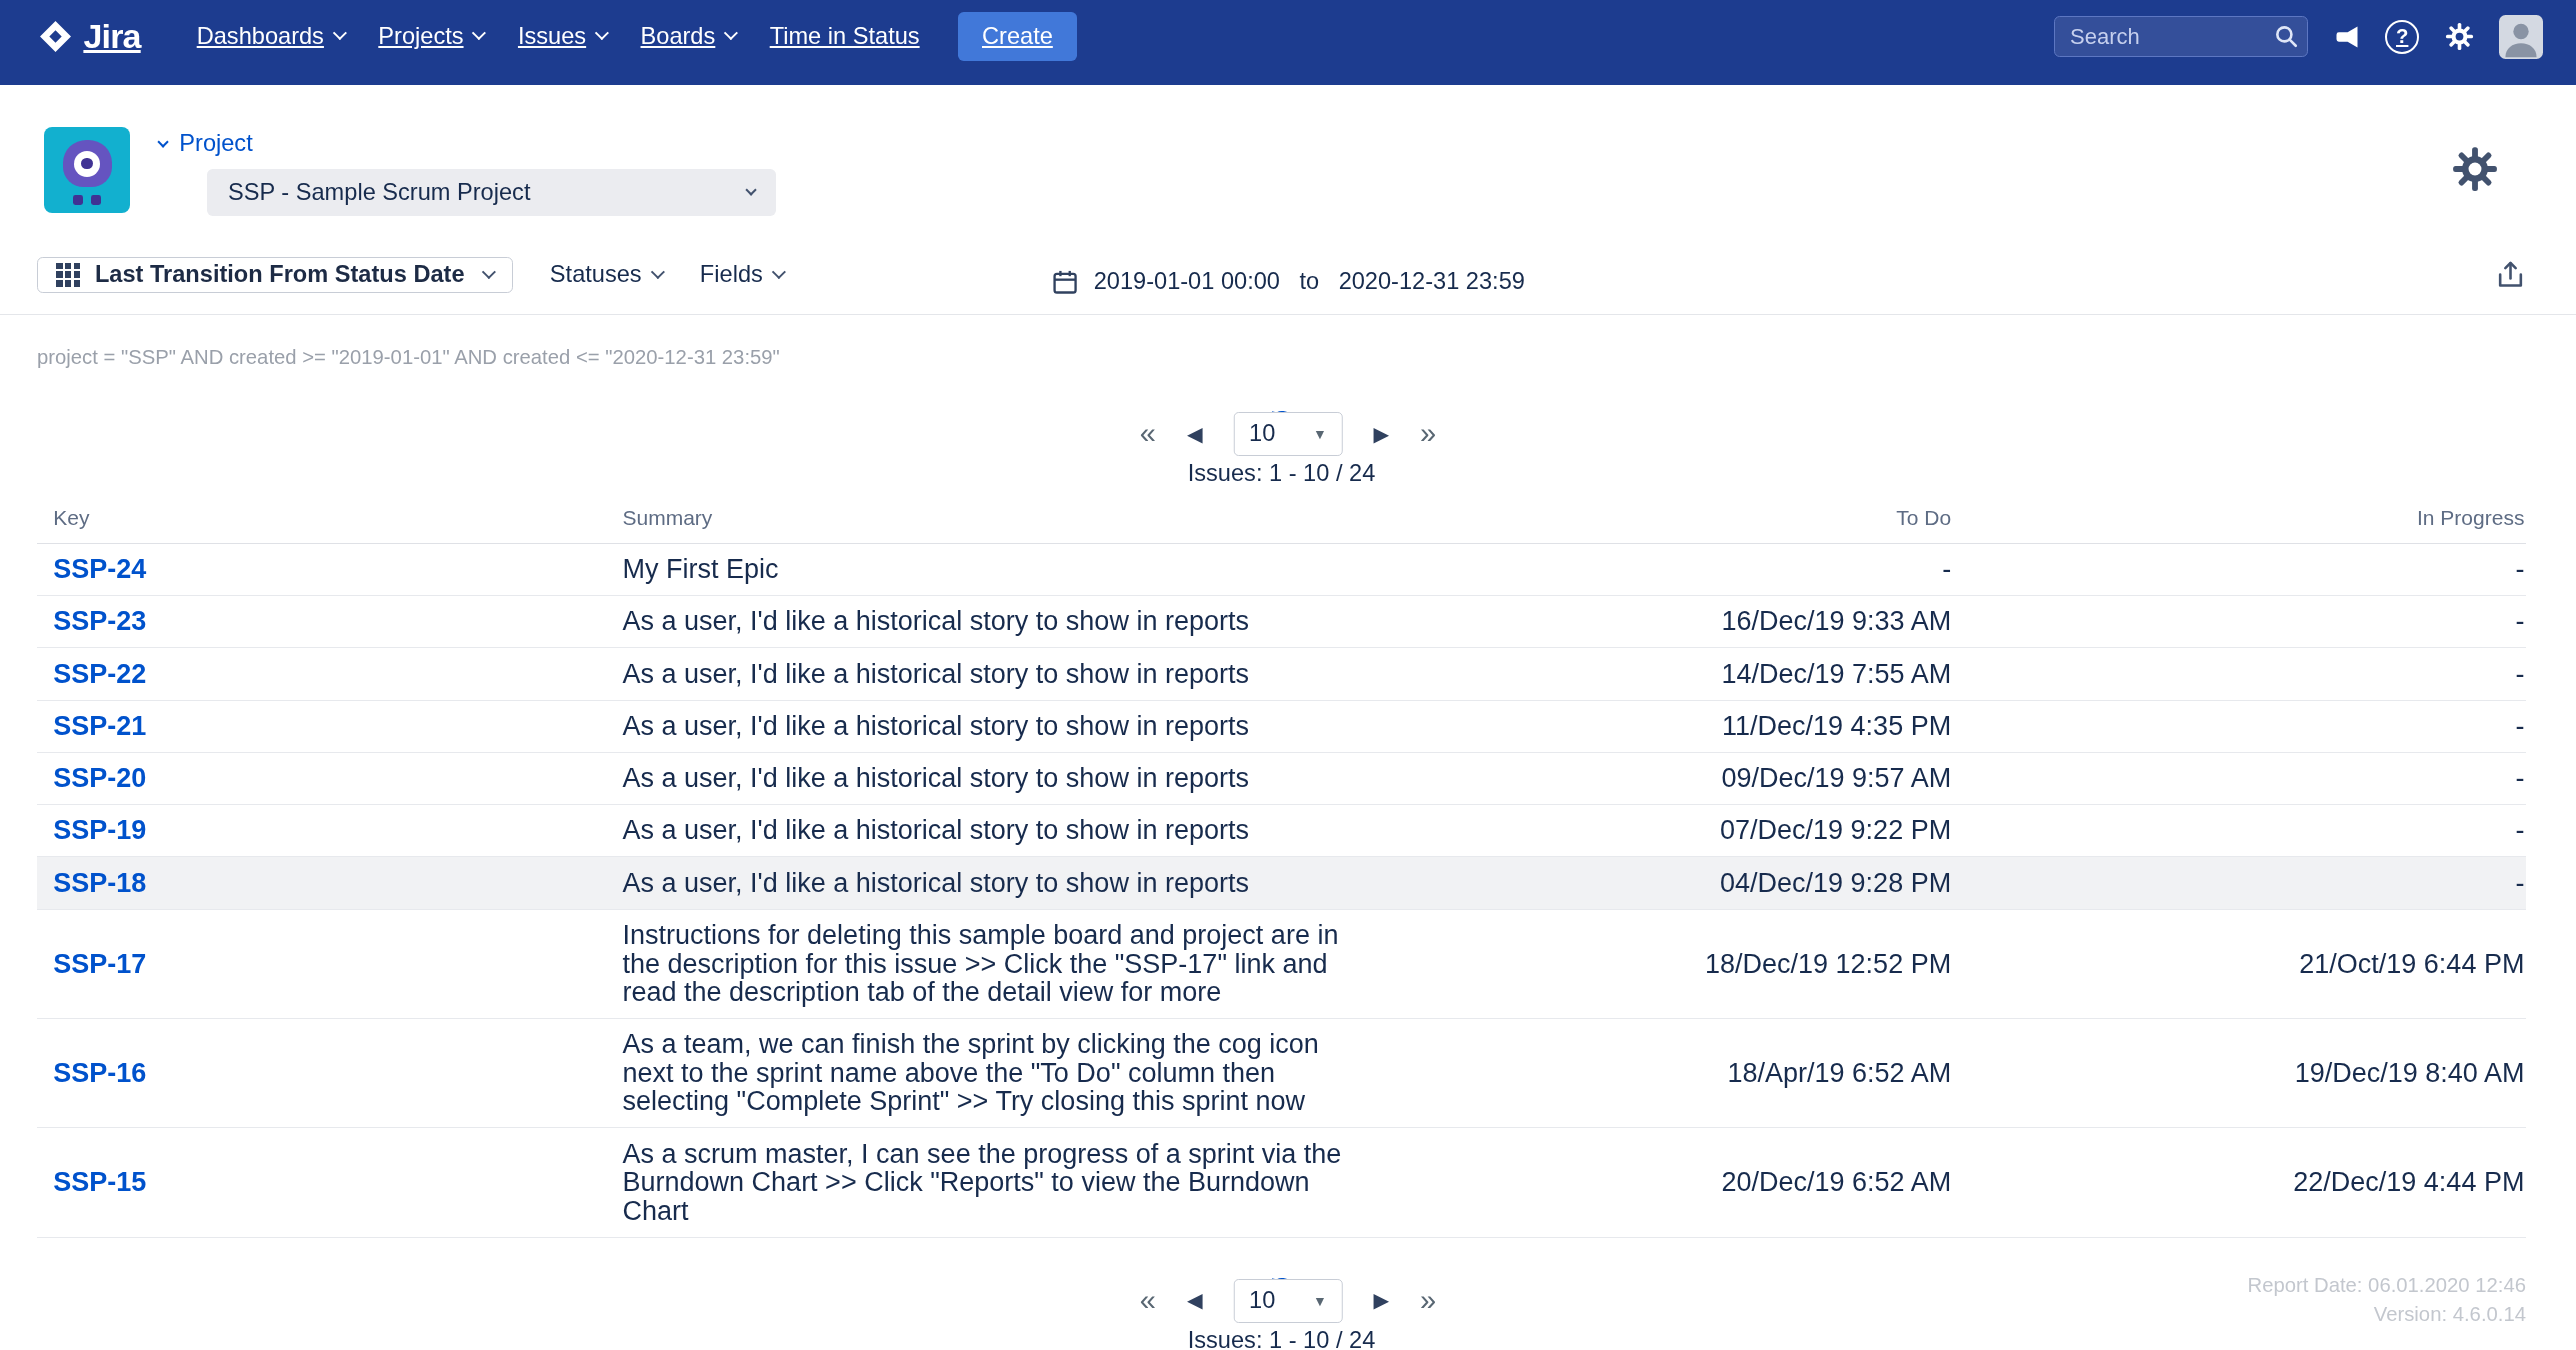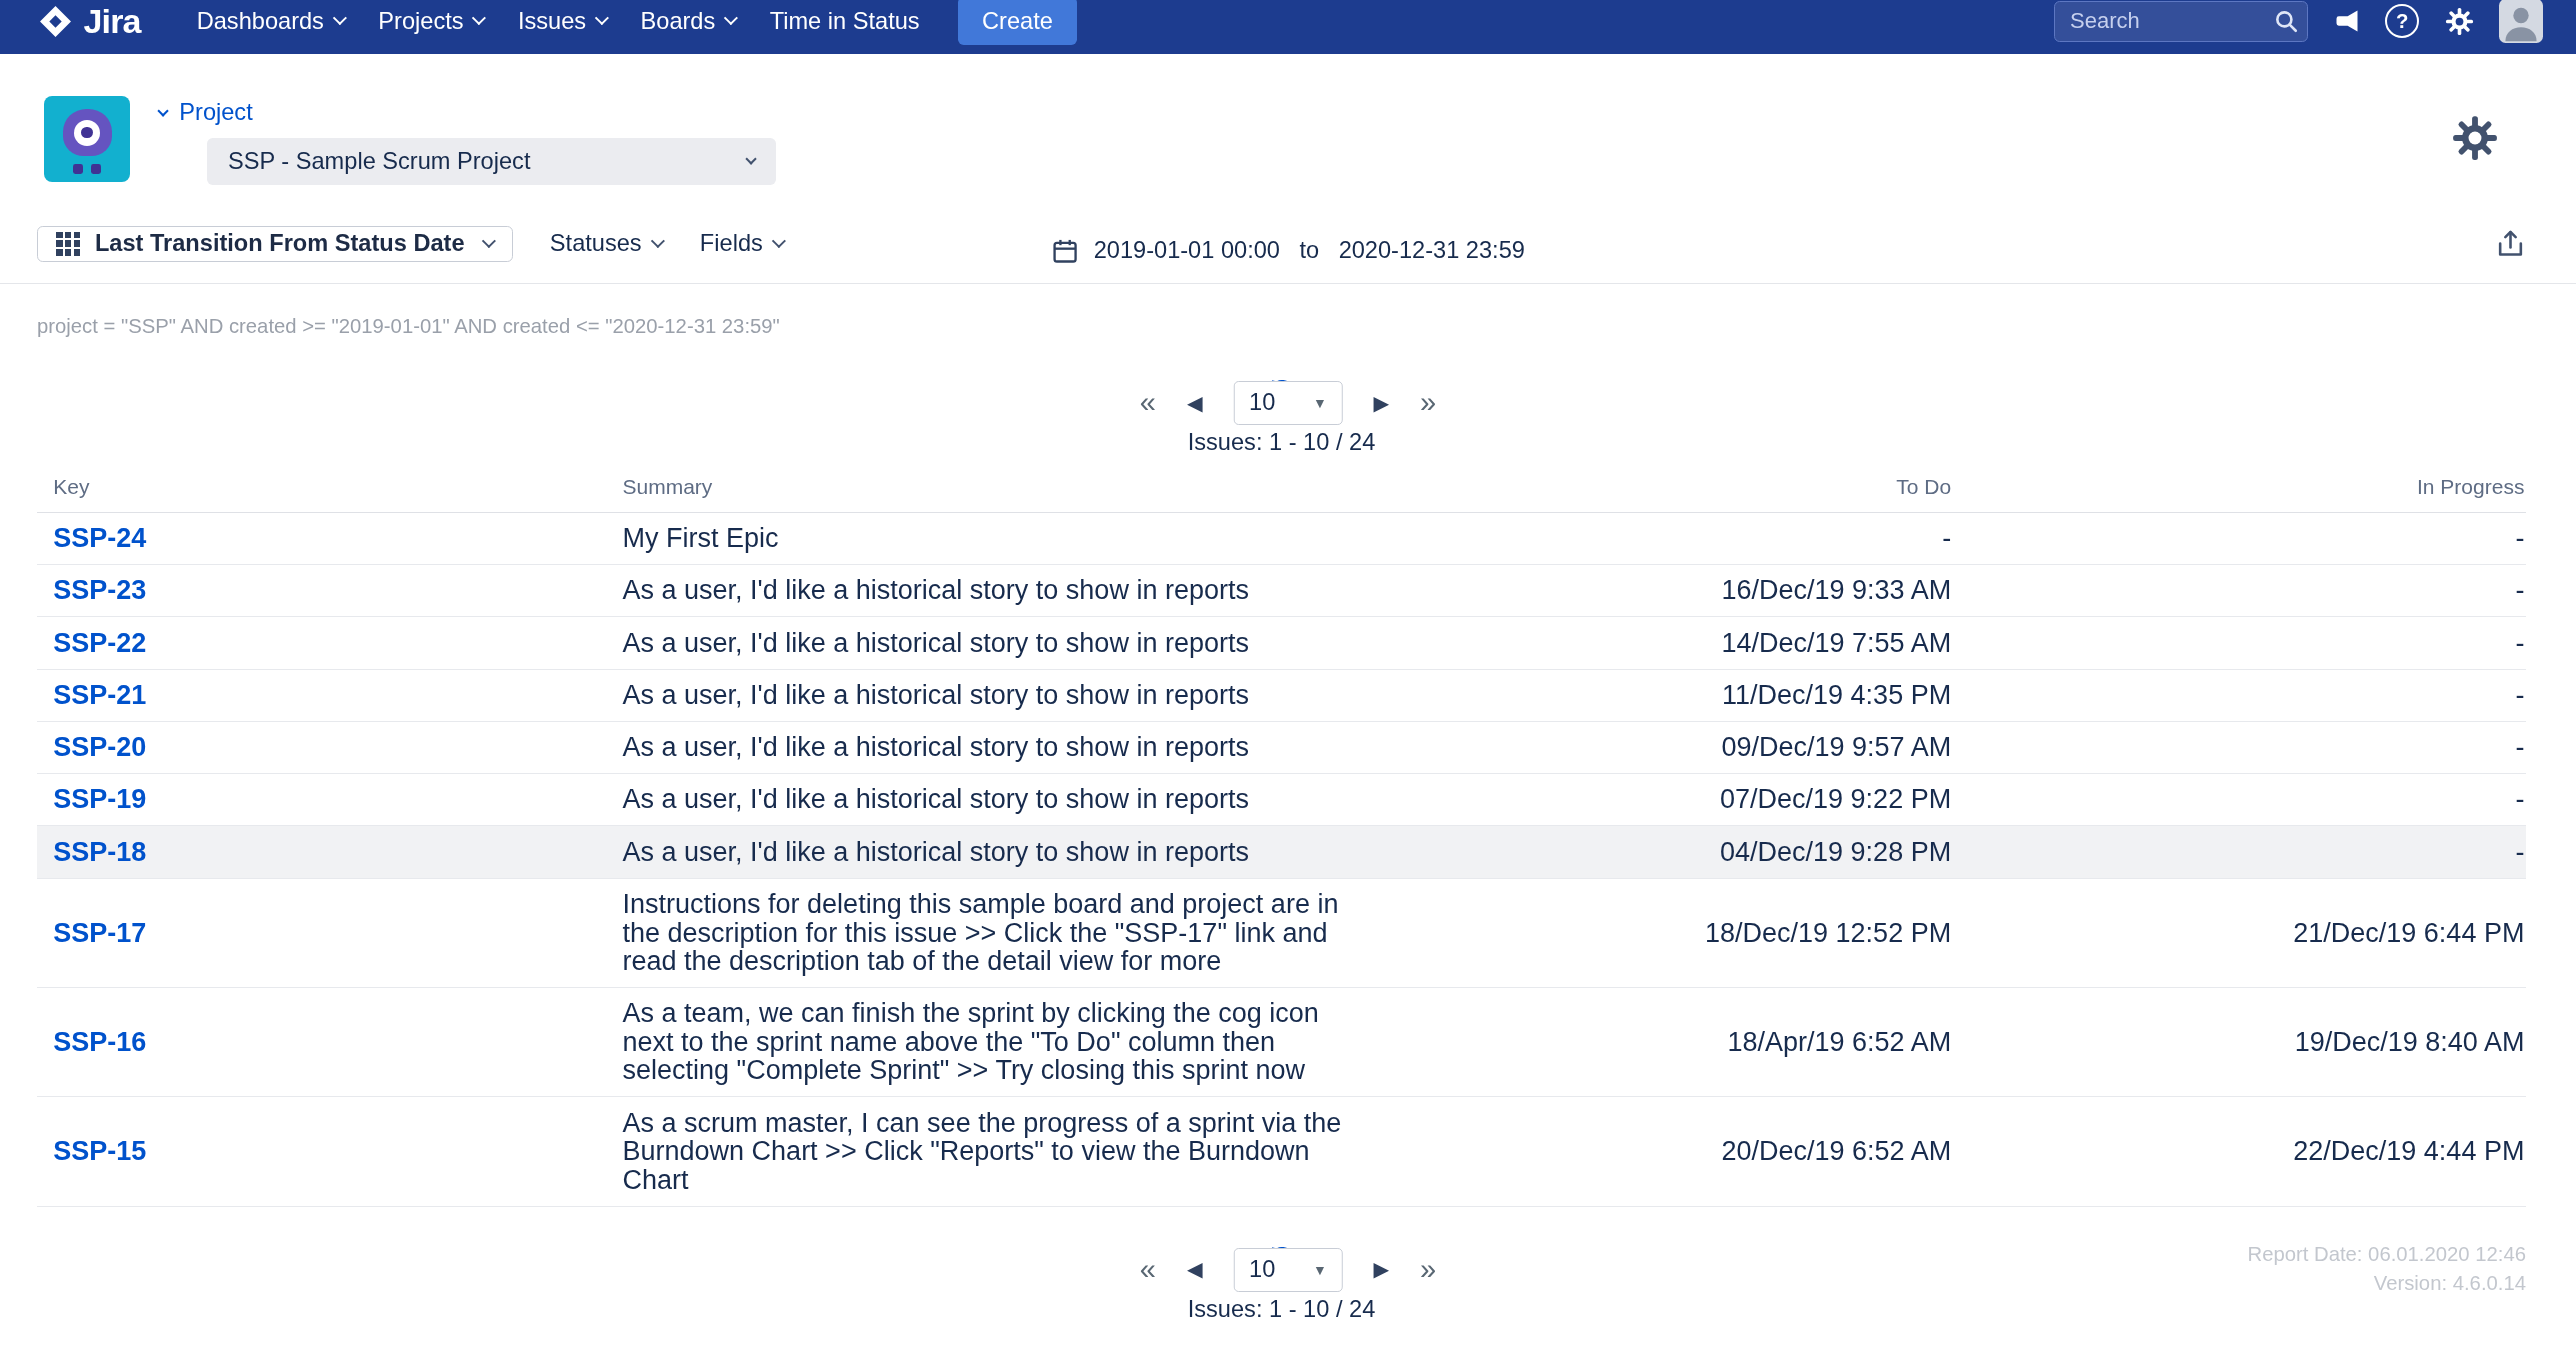--- a/index.html
+++ b/index.html
@@ -4,22 +4,22 @@
 <style>
   * { box-sizing: border-box; margin: 0; padding: 0; }
   html,body { width:2576px; height:1350px; }
   body {
     font-family: "Liberation Sans", "DejaVu Sans", sans-serif;
     background:#fff; color:#172b4d; overflow:hidden;
   }
 
   
   .navbar {
-    height:54px; background:#1d3c8f; display:flex; align-items:center;
-    padding:0 33px 12px 39px; color:#fff;
+    height:85px; background:#1d3c8f; display:flex; align-items:center;
+    padding:0 33px 12px 39px; color:#fff;text-decoration:underline;
   }
   .brand { display:flex; align-items:center; gap:11.4px; margin-right:39px; cursor:pointer; }
   .brand-text { font-size:34px; font-weight:bold; letter-spacing:-0.8px; }
   .nav-menu { display:flex; align-items:center; height:100%; }
   .nav-item {
     color:#fff; font-size:23.6px; padding:0 17px; height:100%;
     display:flex; align-items:center; gap:10.6px; cursor:pointer; text-decoration:none;
   }
   .create-btn {
     margin-left:21px; background:#4178d9; color:#fff; border:none; border-radius:5.7px;
@@ -381,21 +381,21 @@
       <tr class="highlighted">
         <td><a class="issue-key">SSP-18</a></td>
         <td class="summary">As a user, I'd like a historical story to show in reports</td>
         <td class="num">04/Dec/19 9:28 PM</td>
         <td class="num">-</td>
       </tr>
       <tr>
         <td><a class="issue-key">SSP-17</a></td>
         <td class="summary">Instructions for deleting this sample board and project are in the description for this issue &gt;&gt; Click the "SSP-17" link and read the description tab of the detail view for more</td>
         <td class="num">18/Dec/19 12:52 PM</td>
-        <td class="num">21/Dec/19 6:44 PM</td>
+        <td class="num">21/Oct/19 6:44 PM</td>
       </tr>
       <tr>
         <td><a class="issue-key">SSP-16</a></td>
         <td class="summary">As a team, we can finish the sprint by clicking the cog icon next to the sprint name above the "To Do" column then selecting "Complete Sprint" &gt;&gt; Try closing this sprint now</td>
         <td class="num">18/Apr/19 6:52 AM</td>
         <td class="num">19/Dec/19 8:40 AM</td>
       </tr>
       <tr>
         <td><a class="issue-key">SSP-15</a></td>
         <td class="summary">As a scrum master, I can see the progress of a sprint via the Burndown Chart &gt;&gt; Click "Reports" to view the Burndown Chart</td>

